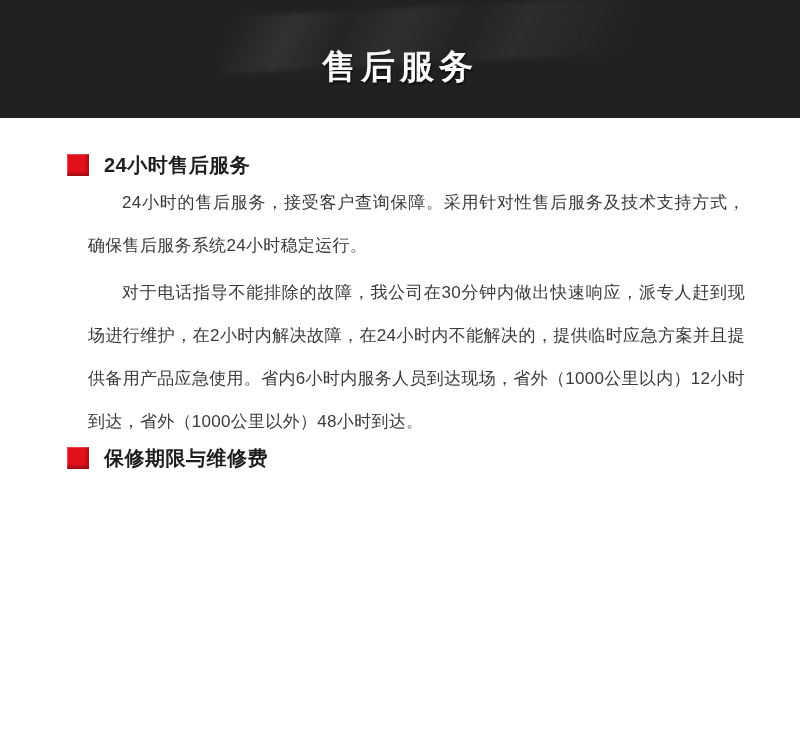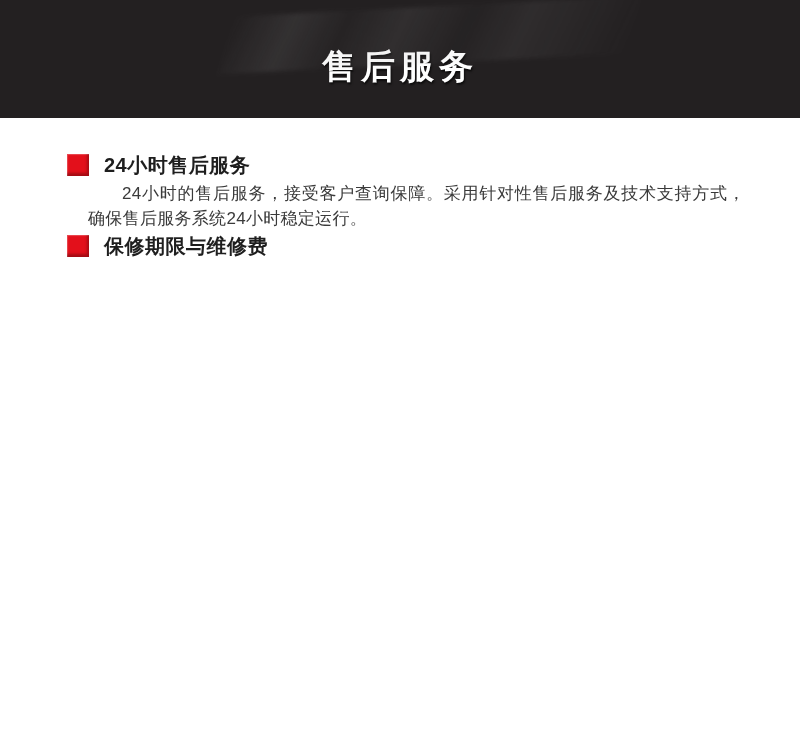--- a/index.html
+++ b/index.html
@@ -75,21 +75,21 @@
   .heading {
     margin: 0;
     font-size: 20px;
     font-weight: bold;
     color: #1e1e1e;
     letter-spacing: 0.5px;
   }
   .paragraph {
     margin: 0 0 0 33px;
     font-size: 17px;
-    line-height: 25px;
+    line-height: 43px;
     color: var(--body-fg, #3a3a3a);
     text-indent: 2em;
     text-align: justify;
     letter-spacing: 0.3px;
   }
 </style>
 </head>
 <body>
 
 <div class="page">
@@ -106,20 +106,21 @@
         <span class="bullet"></span>
         <h2 class="heading">24小时售后服务</h2>
       </div>
     <p class="paragraph">24小时的售后服务，接受客户查询保障。采用针对性售后服务及技术支持方式，确保售后服务系统24小时稳定运行。</p>
         </section>
 
     <section class="service-section">
         </section>
 
     <section class="service-section">
+          <p class="paragraph">对于电话指导不能排除的故障，我公司在30分钟内做出快速响应，派专人赶到现场进行维护，在2小时内解决故障，在24小时内不能解决的，提供临时应急方案并且提供备用产品应急使用。省内6小时内服务人员到达现场，省外（1000公里以内）12小时到达，省外（1000公里以外）48小时到达。</p>
         </section>
 
     <section class="service-section">
       <div class="heading-row">
         <span class="bullet"></span>
         <h2 class="heading">保修期限与维修费</h2>
       </div>
         </section>
   </div>
   </main>

